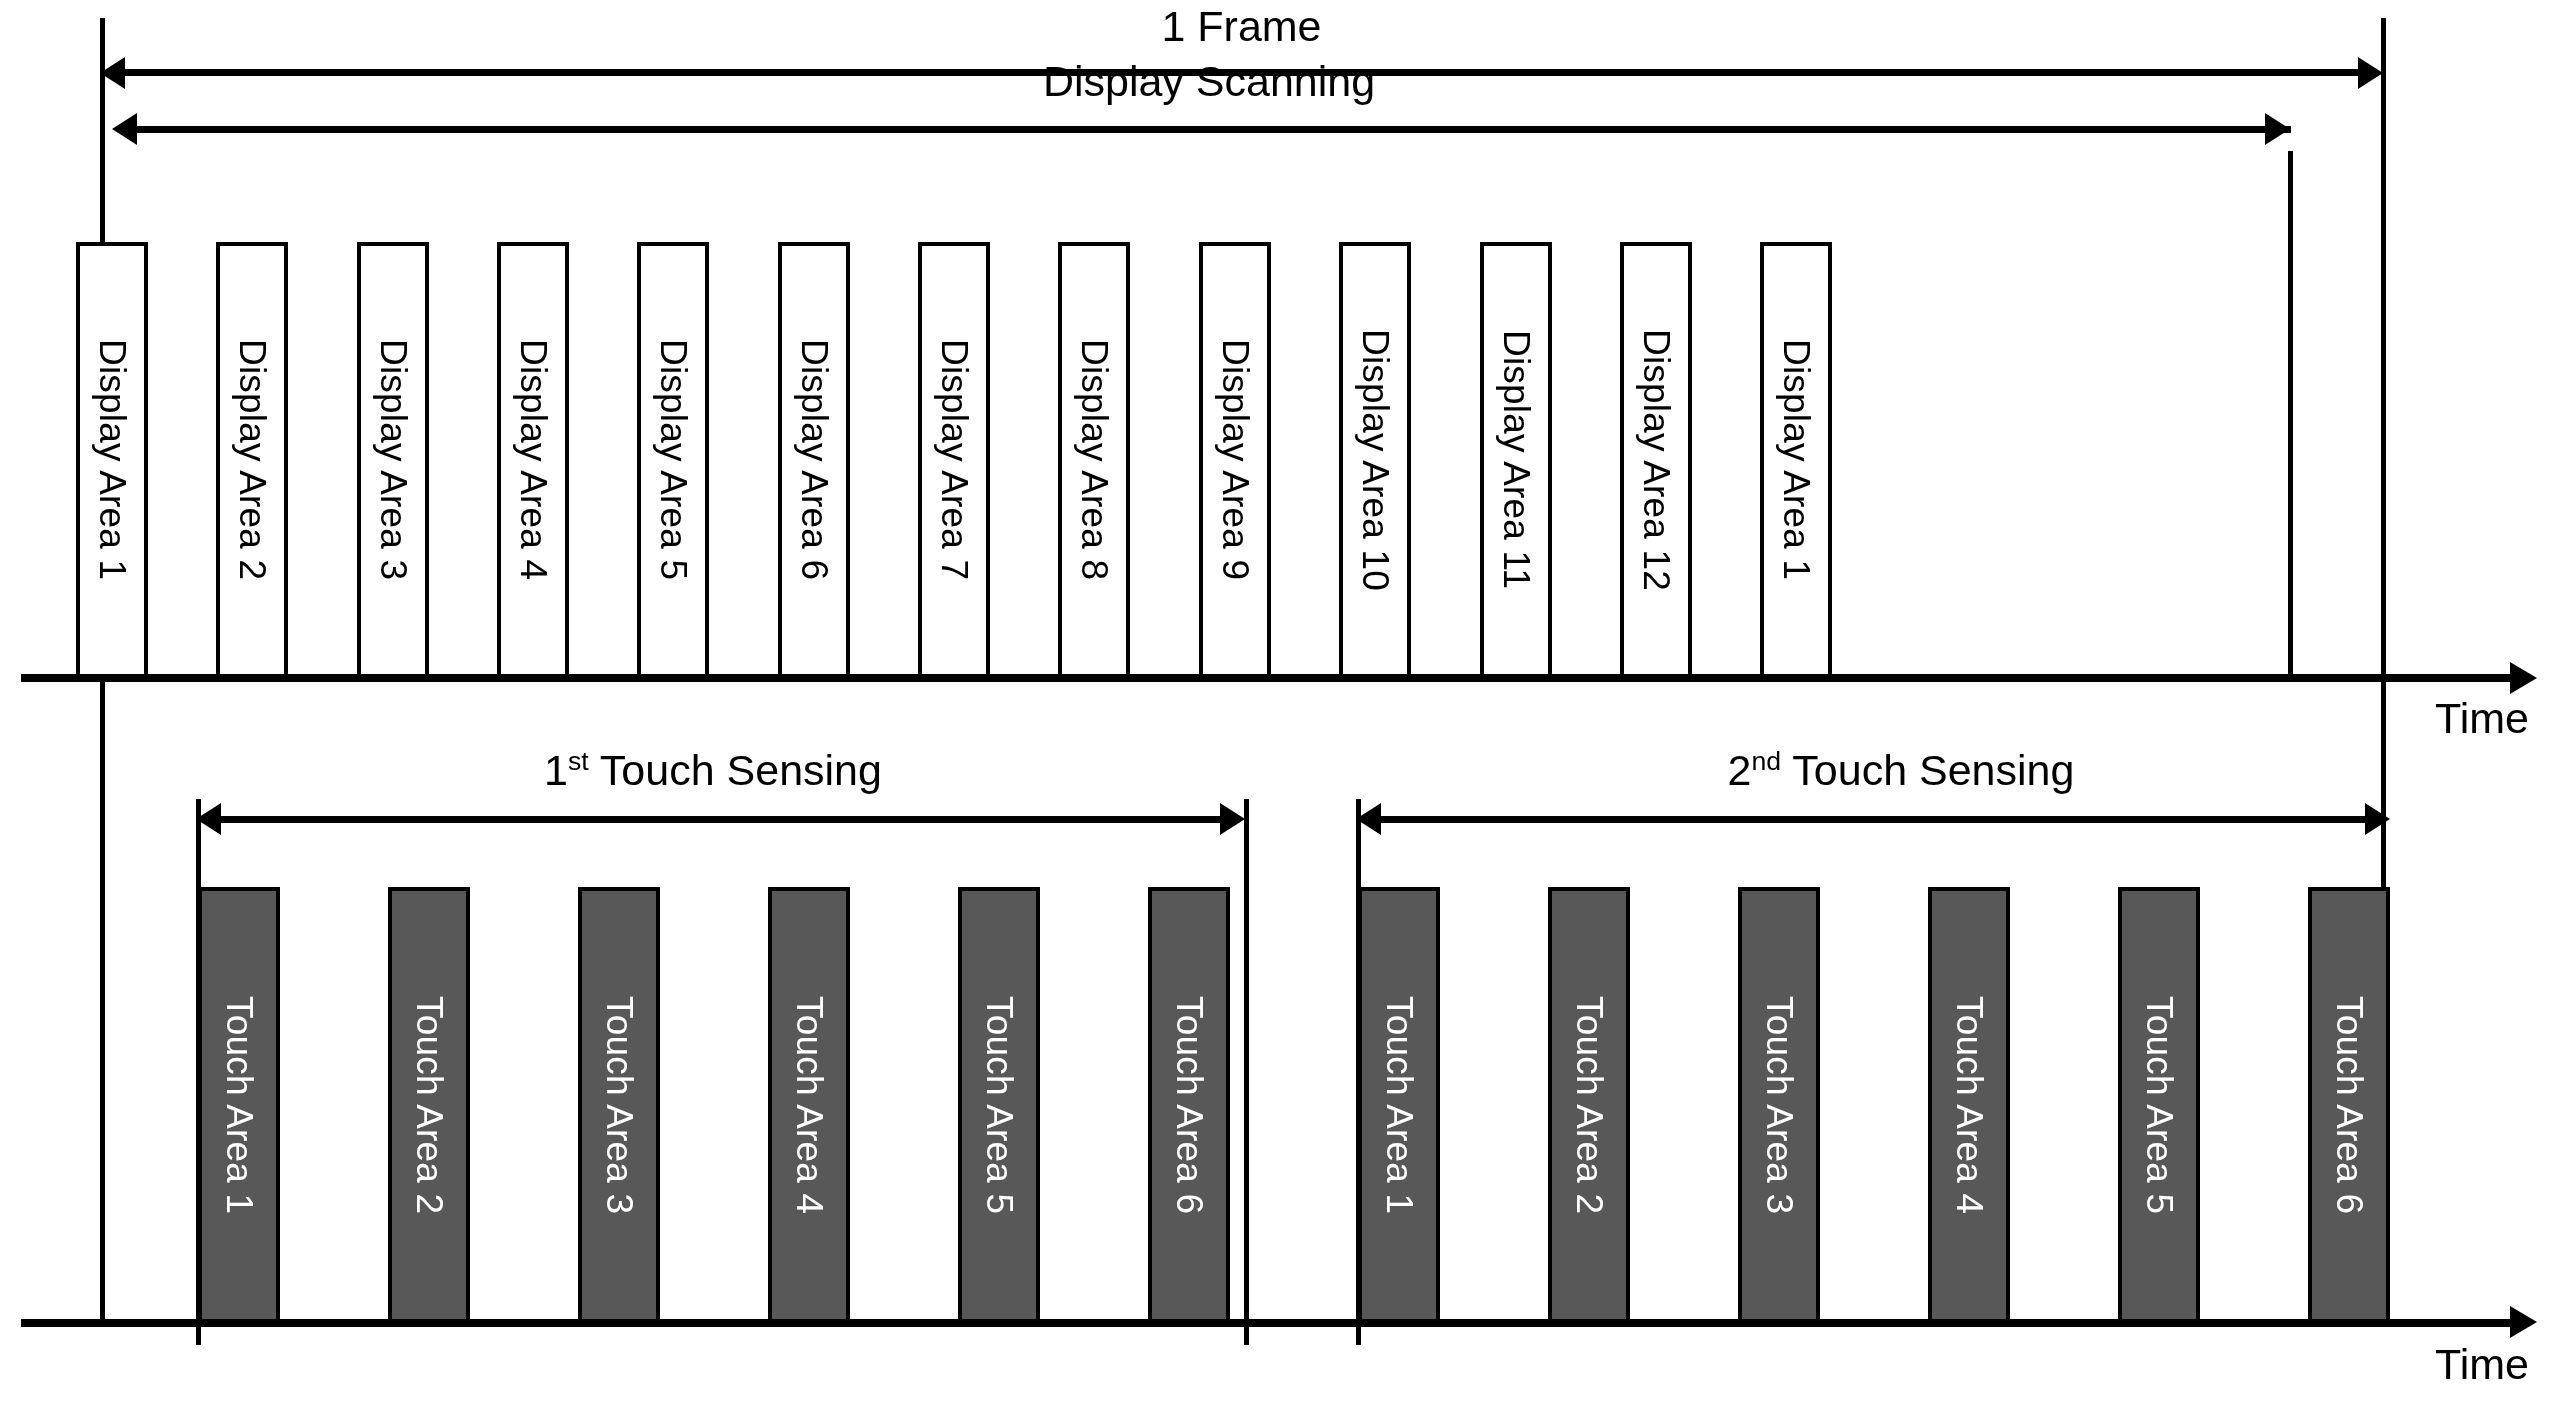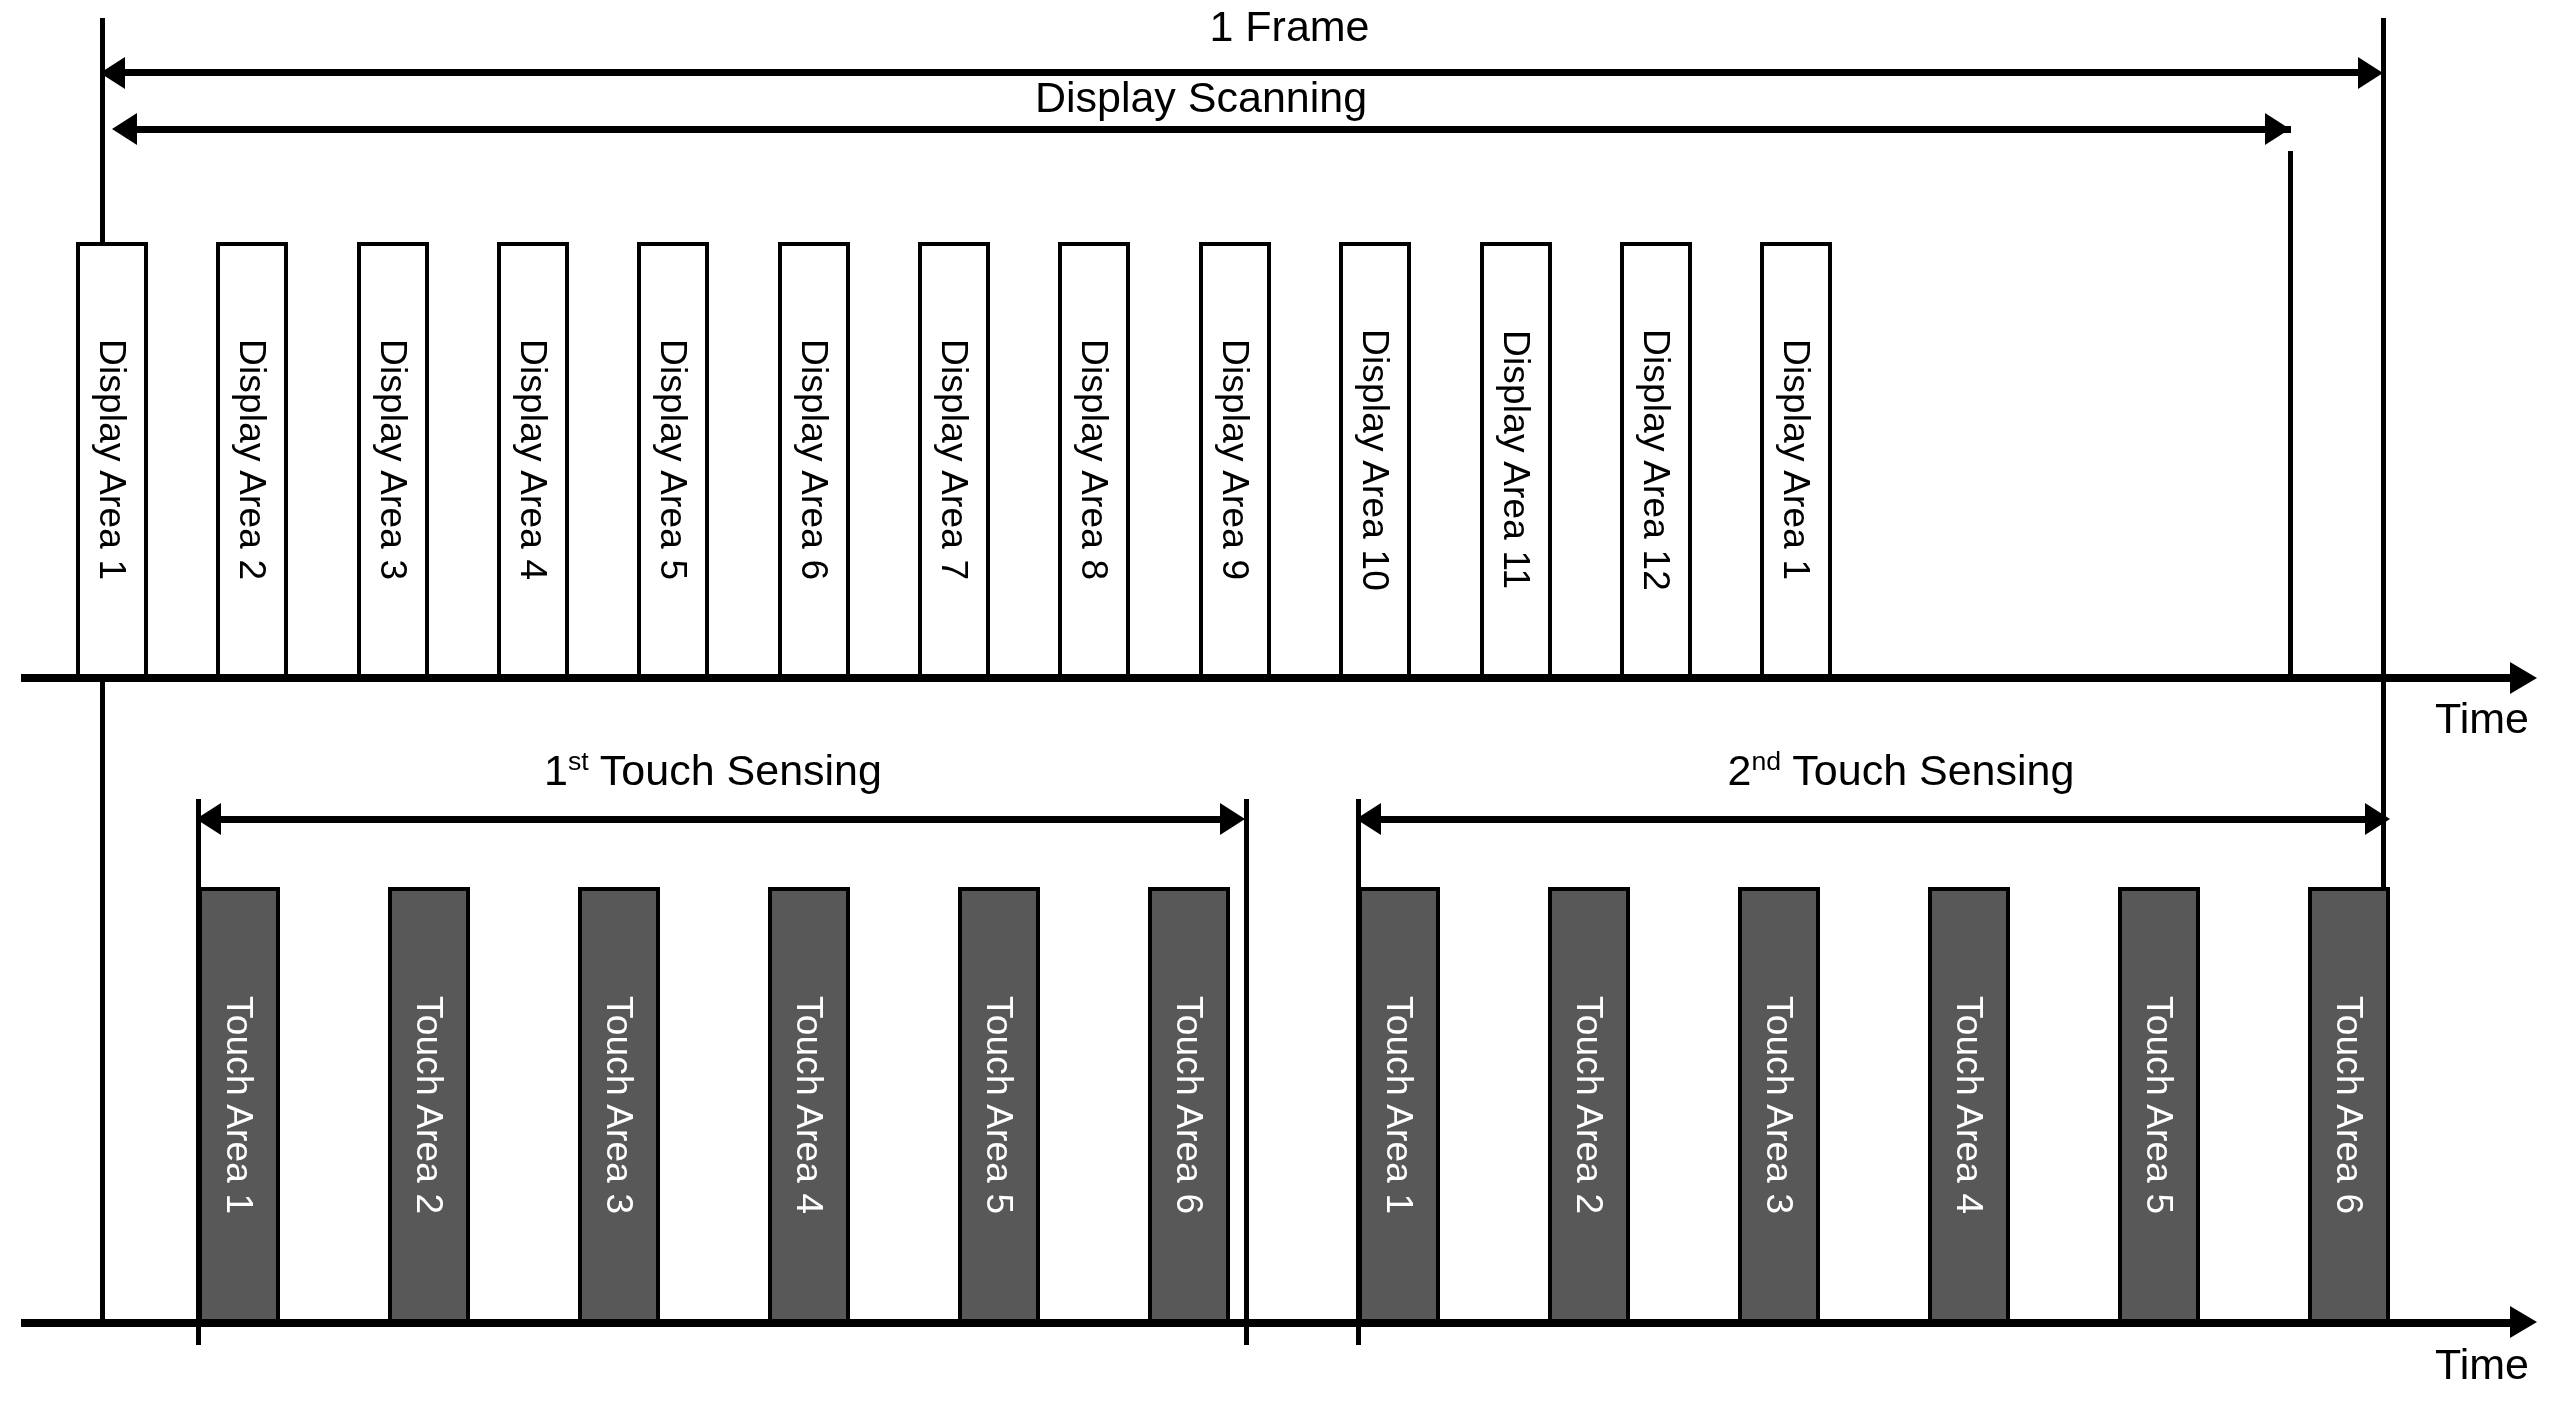--- a/index.html
+++ b/index.html
@@ -110,26 +110,26 @@
 
 <div id="stage">
 
   <div class="vline" style="left:100px; top:17.5px; height:1305px;"></div>
   <div class="vline" style="left:2288px; top:151px; height:531px;"></div>
   <div class="vline" style="left:2381px; top:17.5px; height:1305px;"></div>
   <div class="vline" style="left:196px; top:799px; height:546px;"></div>
   <div class="vline" style="left:1244px; top:799px; height:546px;"></div>
   <div class="vline" style="left:1356px; top:799px; height:546px;"></div>
 
-  <div class="span-label" style="left:100px; top:4.9px; width:2283px;padding-left:48px;">1 Frame</div>
+  <div class="span-label" style="left:100px; top:4.9px; width:2283px;">1 Frame</div>
   <div class="arrowhead left" style="left:100px; top:57px;"></div>
   <div class="arrowline" style="left:109px; top:69px; width:2267px;"></div>
   <div class="arrowhead right" style="left:2358px; top:57px;"></div>
 
-  <div class="span-label" style="left:112px; top:60px; width:2178px;margin-top:16px;">Display Scanning</div>
+  <div class="span-label" style="left:120px; top:60px; width:2178px;">Display Scanning</div>
   <div class="arrowhead left" style="left:112px; top:113px;"></div>
   <div class="arrowline" style="left:121px; top:126px; width:2170px;"></div>
   <div class="arrowhead right" style="left:2265px; top:113px;"></div>
 
   <div id="display-row">
       <div class="pulse display" style="left: 76px; top: 242px; width: 72px; height: 436px;">
         <span class="lbl">Display Area 1</span>
       </div>
       <div class="pulse display" style="left: 216px; top: 242px; width: 72px; height: 436px;">
         <span class="lbl">Display Area 2</span>

